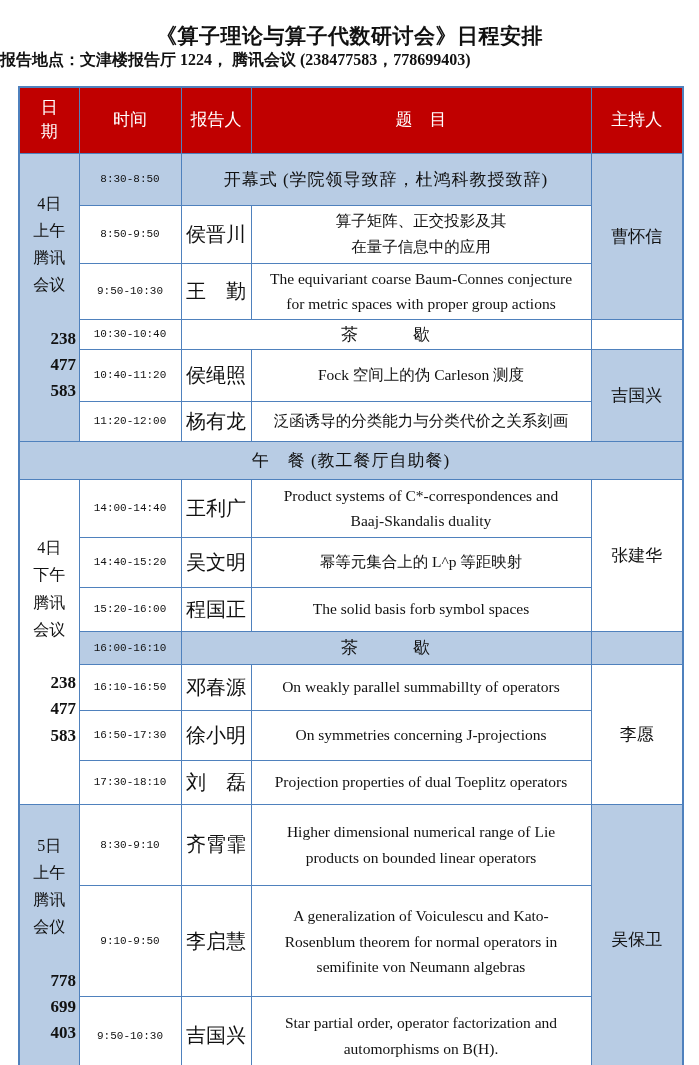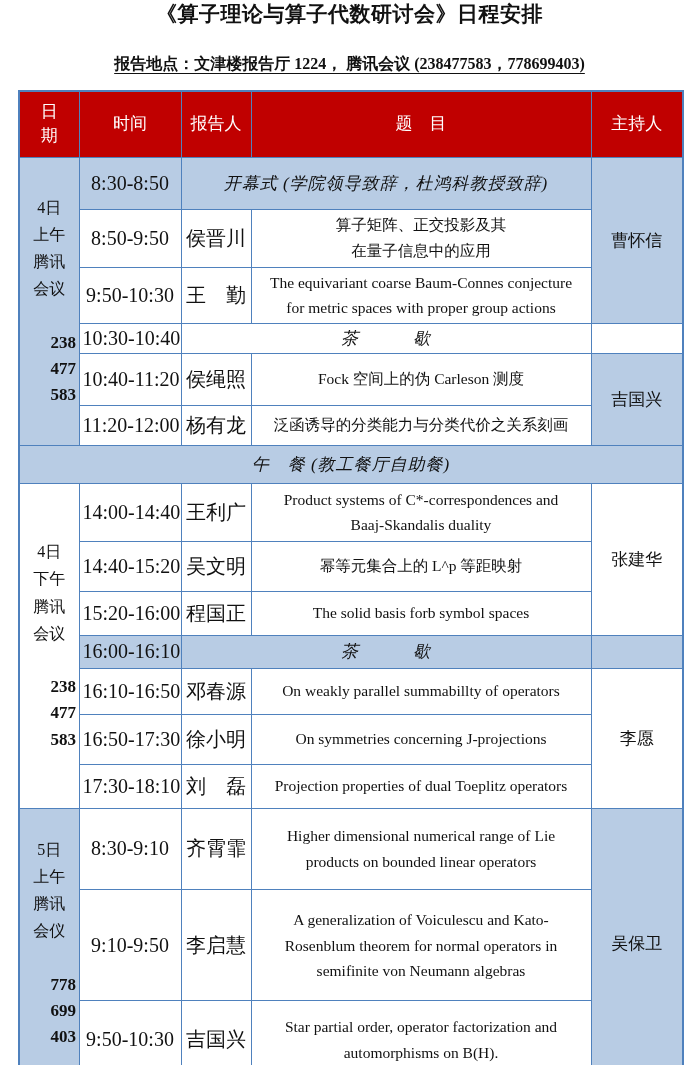--- a/index.html
+++ b/index.html
@@ -8,28 +8,27 @@
     background: #ffffff;
     width: 699px;
     height: 1065px;
     font-family: "Liberation Serif", "DejaVu Serif", serif;
     color: #111111;
   }
   .doc-title {
     text-align: center;
     font-size: 21px;
     font-weight: bold;
+    padding-top: 22px;
     letter-spacing: 0.5px;
   }
   .doc-subtitle {
-    text-align: center;
     font-size: 16px;
     font-weight: bold;
-    margin-top: 26px;
-    text-decoration: underline;
+    margin-top: 0;
     text-underline-offset: 4px;
   }
   table.schedule {
     border-collapse: collapse;
     margin: 15px 0 0 18px;
     width: 664px;
     table-layout: fixed;
     border-top: 2px solid #4F81BD;
     border-left: 2px solid #4F81BD;
     border-right: 2px solid #4F81BD;
@@ -44,27 +43,27 @@
   }
   thead th {
     background: #C00000;
     color: #ffffff;
     font-size: 17px;
     font-weight: normal;
     white-space: pre-line;
     line-height: 1.45;
   }
   .blue { background: #B8CCE4; }
-  .time-cell   { font-size: 20px; white-space: nowrap; }
+  .time-cell   { font-size: 11px; white-space: nowrap; font-family: Liberation Mono, monospace; }
   .speaker-cell{ font-size: 20px; }
   .title-cell  { font-size: 15.5px; line-height: 1.65; white-space: pre-line; padding: 2px 16px; }
   .chair-cell  { font-size: 17px; }
   .date-cell   { font-size: 16px; line-height: 1.7; white-space: pre-line; padding: 0 1px; }
   .date-cell .num { font-weight: bold; font-size: 17px; white-space: pre-line; line-height: 1.55; margin-left: 28px; }
-  .banner-cell { font-size: 17px; letter-spacing: 1px; font-style: italic; }
+  .banner-cell { font-size: 17px; letter-spacing: 1px; }
 </style>
 </head>
 <body>
 
 <div class="doc-title">《算子理论与算子代数研讨会》日程安排</div>
 <div class="doc-subtitle">报告地点：文津楼报告厅 1224， 腾讯会议 (238477583，778699403)</div>
 
 <table class="schedule">
   <colgroup>
     <col style="width:60px">

